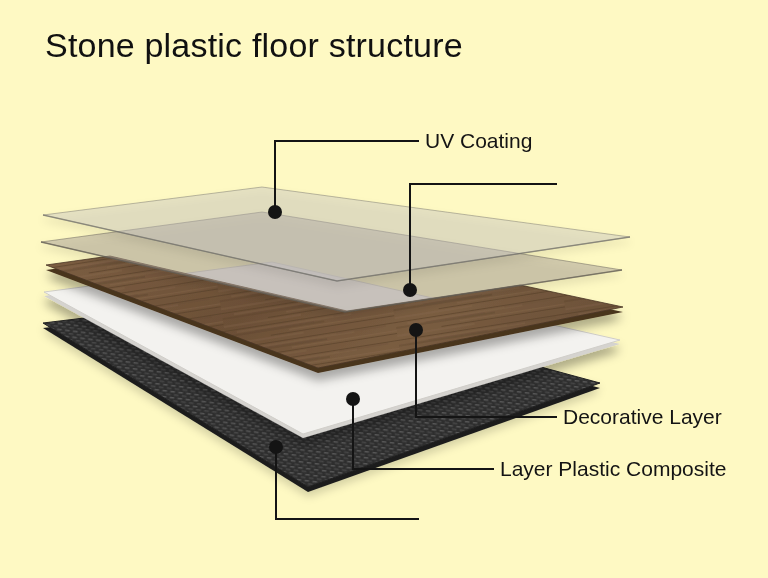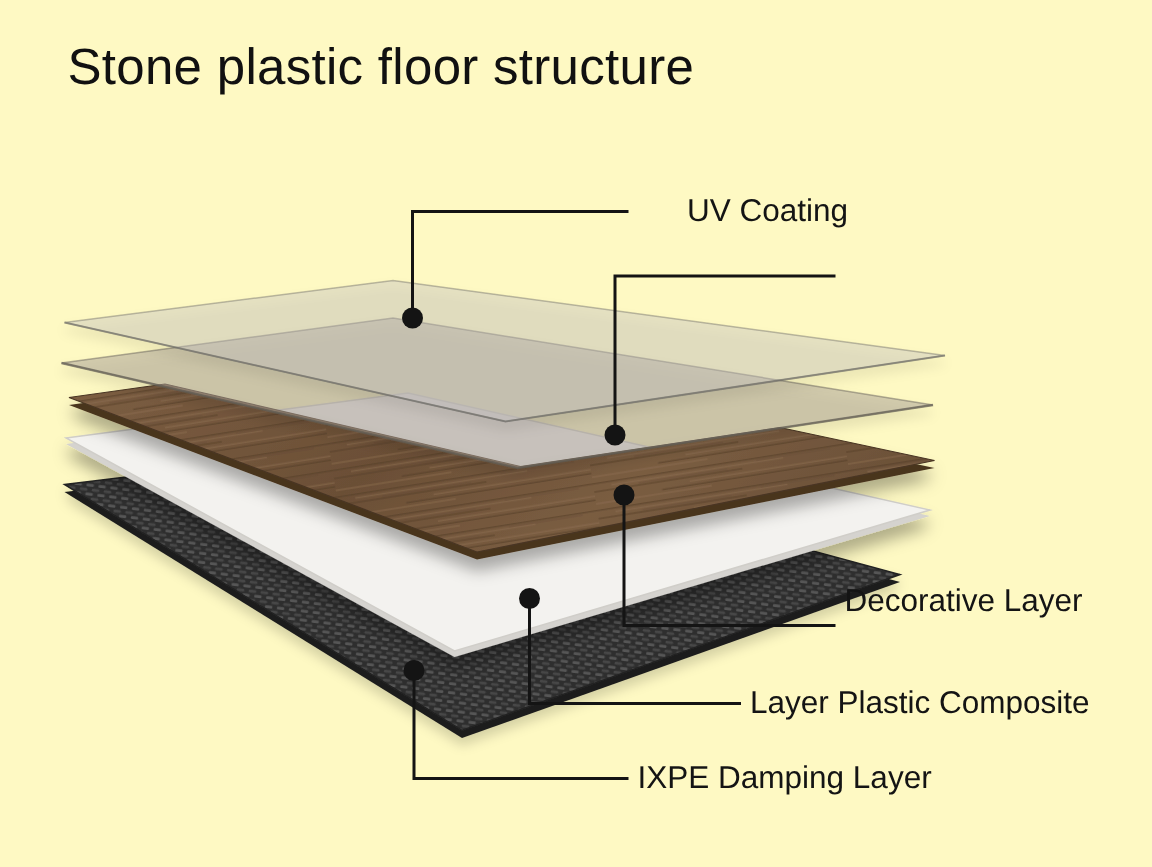--- a/index.html
+++ b/index.html
@@ -24,23 +24,23 @@
   }
   .diagram-svg { position: absolute; left: 0; top: 0; }
   .callout-label {
     position: absolute;
     height: 26px;
     line-height: 26px;
     font-size: 21px;
     color: #141414;
     white-space: nowrap;
   }
-  .lbl-uv   { left: 425px; top: 128px; margin-left: 33px; }
+  .lbl-uv   { left: 425px; top: 128px; }
   .lbl-wear { left: 563px; top: 171px; }
-  .lbl-deco { left: 563px; top: 388px; }
+  .lbl-deco { left: 563px; top: 404px; }
   .lbl-spc  { left: 500px; top: 456px; }
   .lbl-ixpe { left: 425px; top: 506px; }
   .lead { fill: none; stroke: #141414; stroke-width: 2; }
 </style>
 </head>
 <body>
 
 <div class="stage">
 
   <h1 class="title">Stone plastic floor structure</h1>
@@ -117,15 +117,14 @@
     </g>
     <g>
       <polyline class="lead" points="276,447 276,519 419,519"></polyline>
       <circle cx="276" cy="447" r="7" fill="#141414"></circle>
     </g>
   </svg>
 
   <div class="callout-label lbl-uv">UV Coating</div>
   <div class="callout-label lbl-deco">Decorative Layer</div>
   <div class="callout-label lbl-spc">Layer Plastic Composite</div>
-  <div class="callout-label lbl-ixpe">IXPE Damping Layer</div>
 
 </div>
 
 </body></html>

